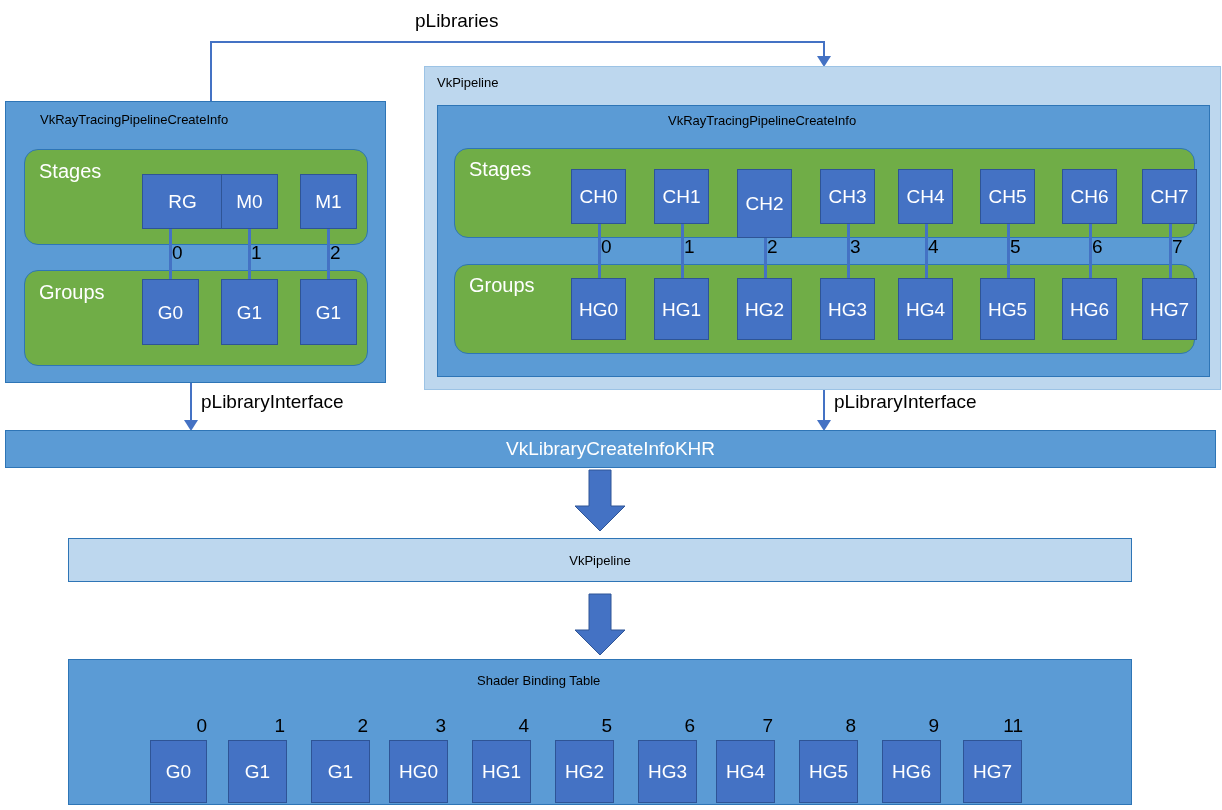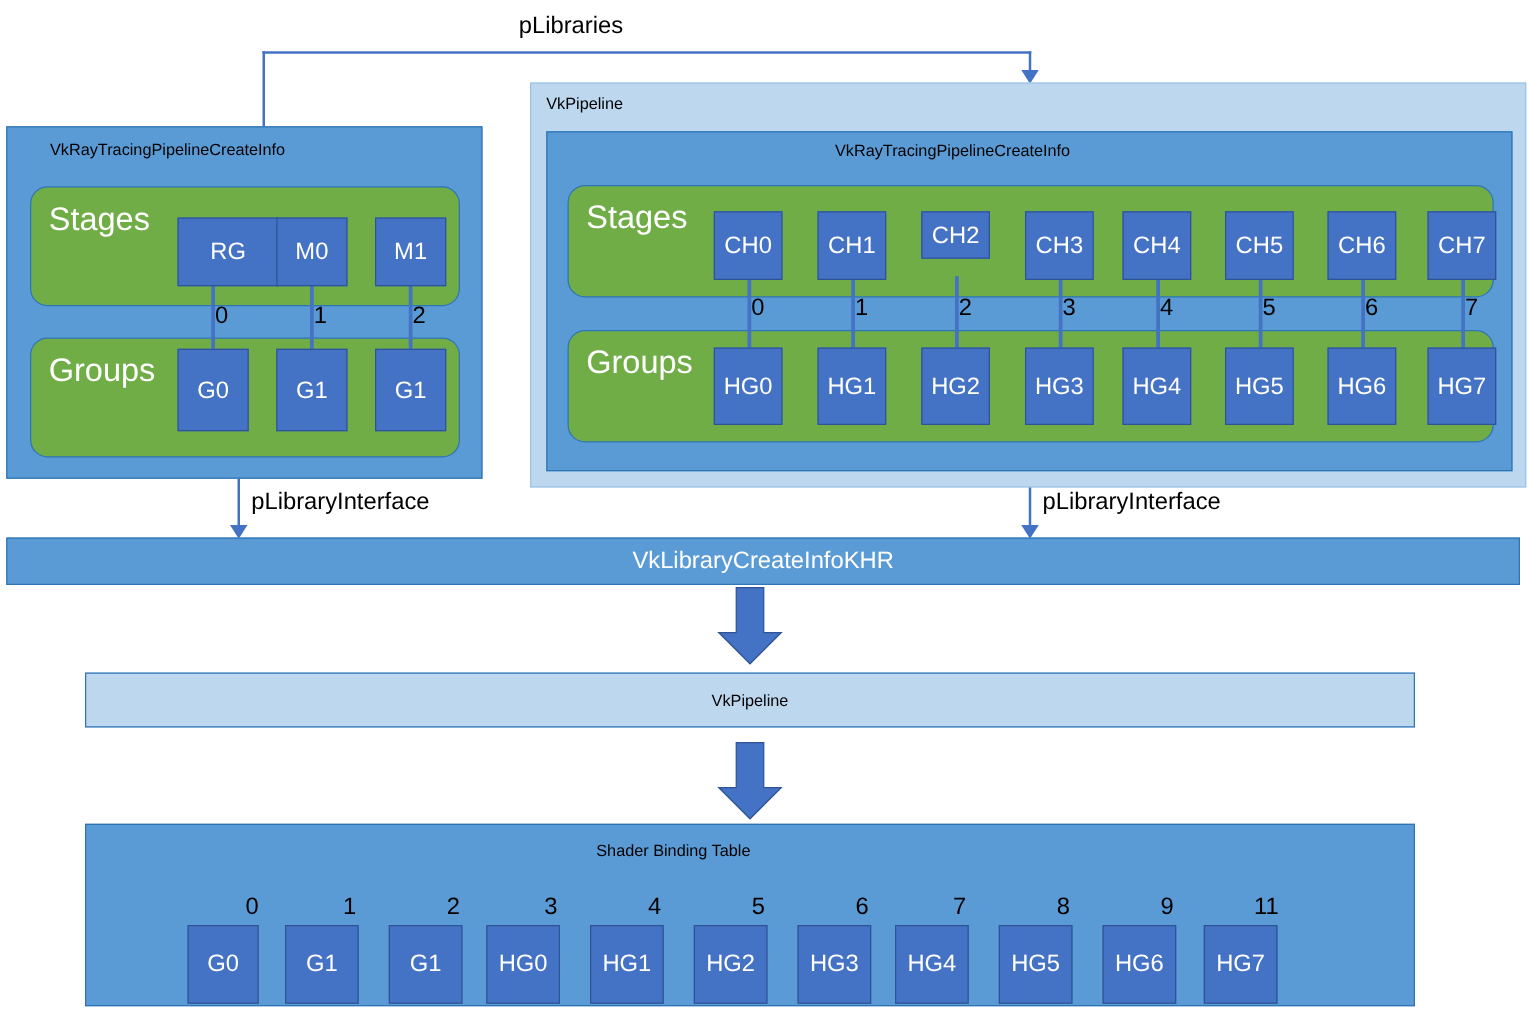--- a/index.html
+++ b/index.html
@@ -74,21 +74,21 @@
     white-space: nowrap;
   }
   .title-white {
     color: #ffffff;
     font-size: 19px;
     white-space: nowrap;
     text-align: right;
   }
   .label-white {
     color: #ffffff;
-    font-size: 26px;
+    font-size: 20px;
     white-space: nowrap;
   }
   .idx {
     color: #000000;
     font-size: 19px;
     white-space: nowrap;
     text-align: right;
   }
   .edge-label {
     color: #000000;
@@ -187,21 +187,21 @@
       <div class="abs vline" style="left:569px; top:115px; height:78px;"></div>
       <div class="abs vline" style="left:651px; top:115px; height:78px;"></div>
       <div class="abs vline" style="left:731px; top:115px; height:78px;"></div>
 
       <div class="abs cell" style="left:133px; top:63px; width:55px; height:55px;">
         <span>CH0</span>
         </div>
       <div class="abs cell" style="left:216px; top:63px; width:55px; height:55px;">
         <span>CH1</span>
         </div>
-      <div class="abs cell" style="left:299px; top:63px; width:55px; height:38px;">
+      <div class="abs cell" style="left:299px; top:63px; width:55px; height:69px;">
         <span>CH2</span>
         </div>
       <div class="abs cell" style="left:382px; top:63px; width:55px; height:55px;">
         <span>CH3</span>
         </div>
       <div class="abs cell" style="left:460px; top:63px; width:55px; height:55px;">
         <span>CH4</span>
         </div>
       <div class="abs cell" style="left:542px; top:63px; width:55px; height:55px;">
         <span>CH5</span>

